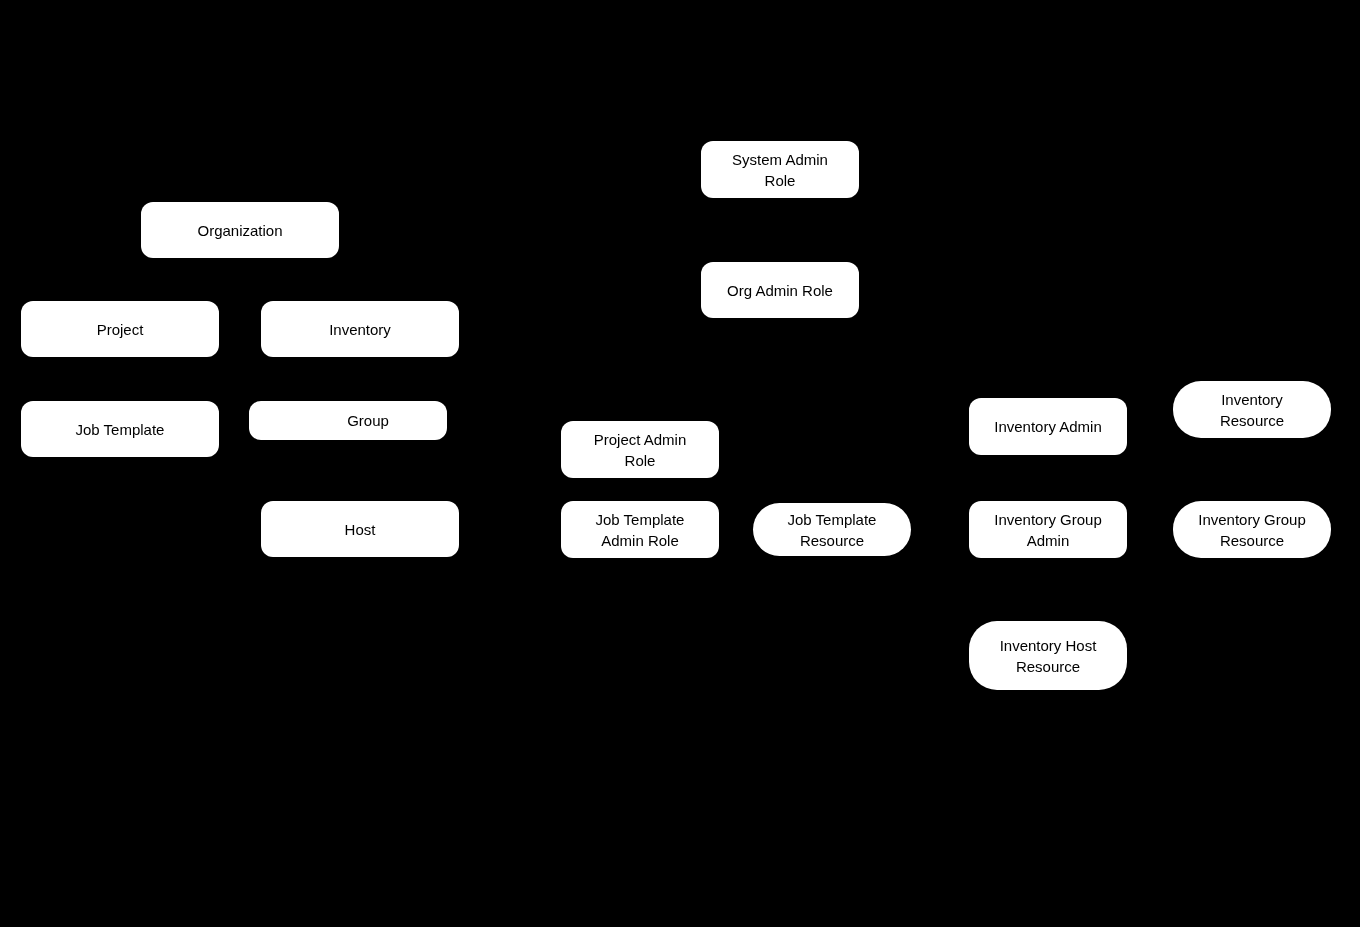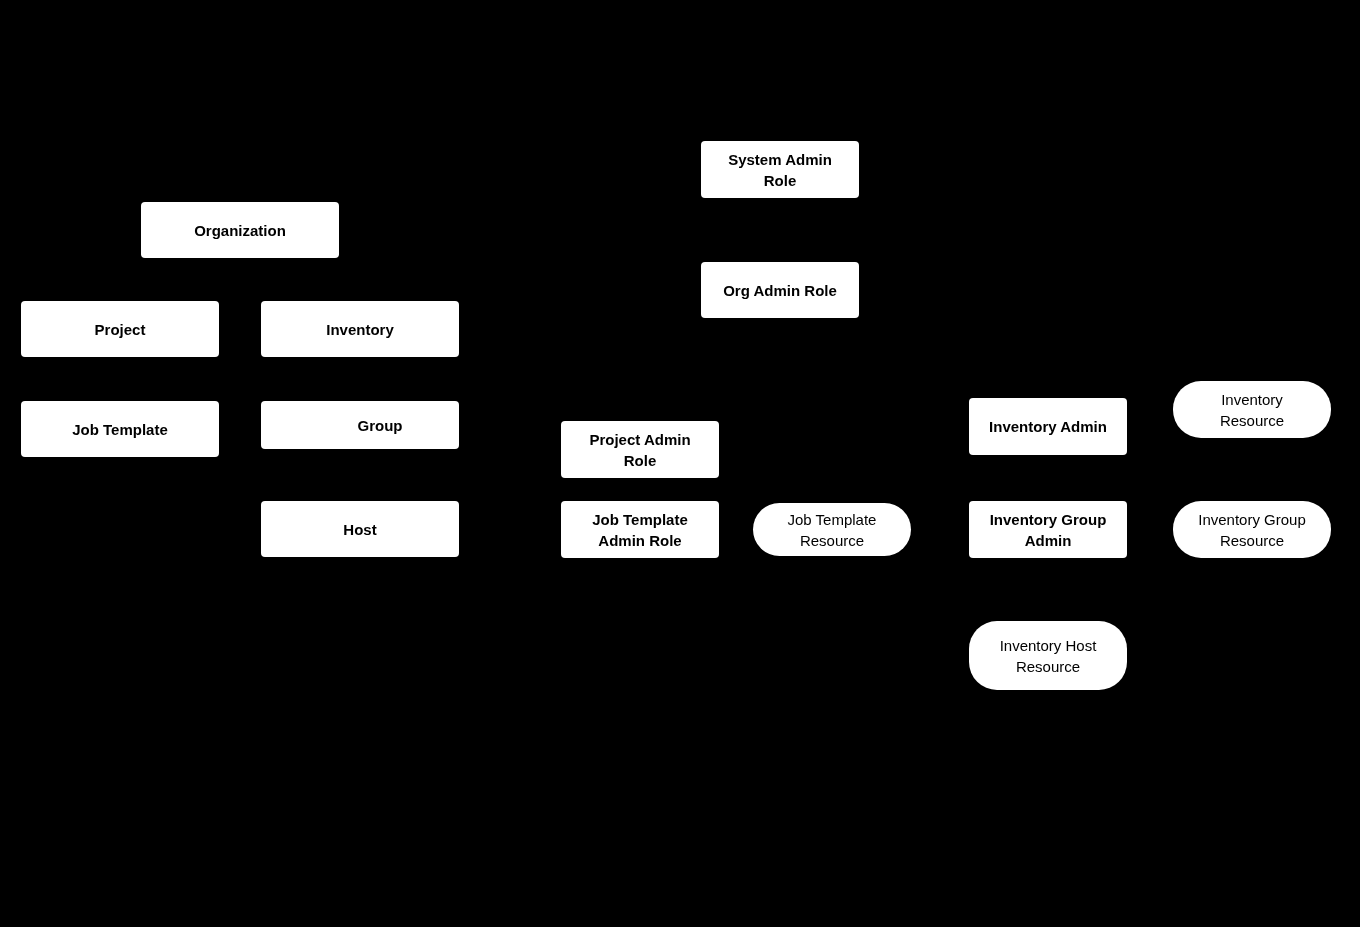--- a/index.html
+++ b/index.html
@@ -26,37 +26,37 @@
     color: var(--node-text, #000000);
     display: flex;
     align-items: center;
     justify-content: center;
     text-align: center;
     font-size: 15px;
     line-height: 21px;
     white-space: pre-line;
     padding: 0 8px;
   }
-  .rect { border-radius: 4px; font-weight: bold; }
+  .rect { border-radius: 12px; }
   .pill { border-radius: 28px; }
 </style>
 </head>
 <body>
 
 <div id="canvas">
 
   <div class="node rect" style="left:141px; top:202px; width:198px; height:56px;">Organization</div>
 
   <div class="node rect" style="left:21px; top:301px; width:198px; height:56px;">Project</div>
 
   <div class="node rect" style="left:261px; top:301px; width:198px; height:56px;">Inventory</div>
 
   <div class="node rect" style="left:21px; top:401px; width:198px; height:56px;">Job Template</div>
 
-  <div class="node rect" style="left:261px; top:401px; width:198px; height:48px;padding-left:48px;">Group</div>
+  <div class="node rect" style="left:249px; top:401px; width:198px; height:39px;padding-left:48px;">Group</div>
 
   <div class="node rect" style="left:261px; top:501px; width:198px; height:56px;">Host</div>
 
   <div class="node rect" style="left:701px; top:141px; width:158px; height:57px;">System Admin
 Role</div>
 
   <div class="node rect" style="left:701px; top:262px; width:158px; height:56px;">Org Admin Role</div>
 
 
   <div class="node rect" style="left:561px; top:381px; width:158px; height:57px;margin-top:40px;">Project Admin

